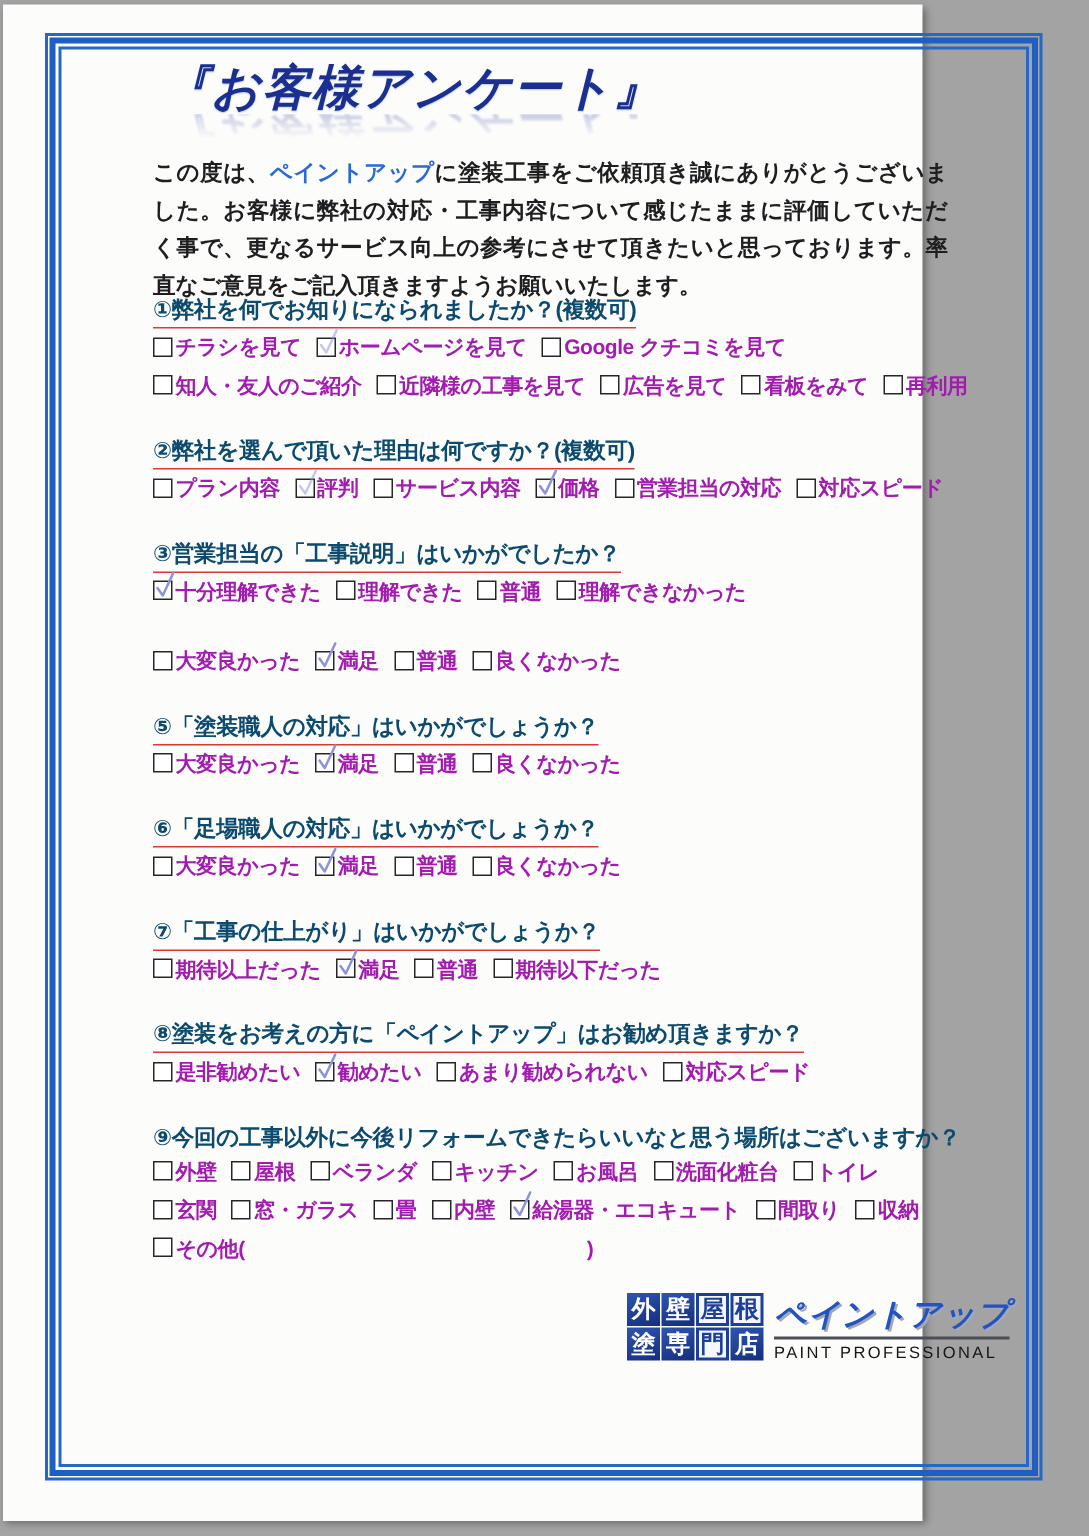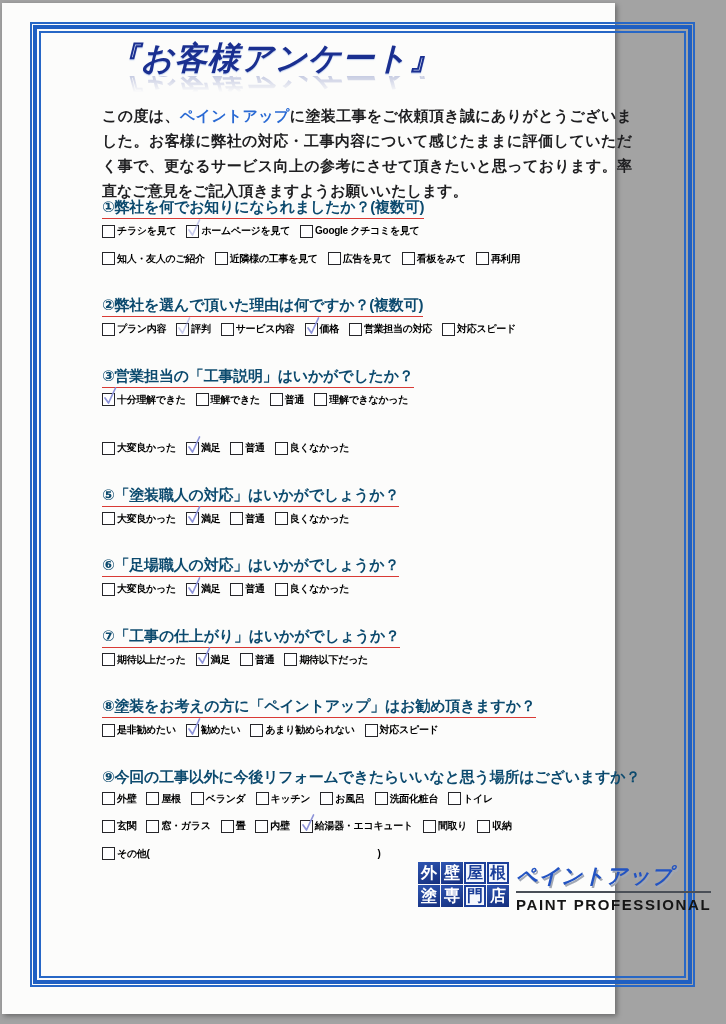--- a/index.html
+++ b/index.html
@@ -45,21 +45,21 @@
   }
   .brand-inline{color:#2a6ad4;}
   #questions{position:absolute;left:100px;top:194px;width:560px;}
   .qblock{margin-bottom:21px;}
   .qtitle{
     display:inline-block;font-size:15px;font-weight:700;color:#0c4a6e;
     line-height:20px;white-space:nowrap;letter-spacing:-.2px;
   }
   .qtitle.underlined{border-bottom:1.5px solid #d93a35;padding-bottom:1px;}
   .qrow{
-    line-height:24px;font-size:10px;font-weight:600;color:#000000;
+    line-height:24px;font-size:14px;font-weight:600;color:#a21caf;
     white-space:nowrap;letter-spacing:-.3px;
   }
   .opt{display:inline-flex;align-items:center;margin-right:10px;}
   .cb{
     position:relative;display:inline-block;width:11px;height:11px;
     border:1.7px solid #26262a;margin-right:2px;flex:none;background:#fff;
   }
   .cb svg{position:absolute;left:-3px;top:-10px;overflow:visible;}
   .gap{display:inline-block;width:228px;}
   .logo{position:absolute;left:416px;top:859px;display:flex;align-items:flex-start;gap:7px;}
@@ -71,21 +71,21 @@
   .tile.solid{background:linear-gradient(160deg,#2e55b2,#142e7c);color:#fff;}
   .tile.outline{background:#f4f7fd;color:#1c3f9a;border:2px solid #1c3f9a;}
   .logo-right{display:flex;flex-direction:column;}
   .logo-brand{
     font-size:21px;font-weight:800;font-style:italic;color:#2253c2;
     letter-spacing:1px;white-space:nowrap;
     text-shadow:1.5px 1.5px 0 #a2a8b4;
     border-bottom:2px solid #4a4f57;padding-bottom:1px;
   }
   .logo-sub{
-    font-size:15px;font-weight:700;color:#151515;letter-spacing:1.6px;
+    font-size:11px;font-weight:400;color:#151515;letter-spacing:1.6px;
     margin-top:3px;white-space:nowrap;
   }
 </style>
 </head>
 <body>
 
 <div class="scan">
   <div class="frame"></div>
 
   <div class="title-wrap">

